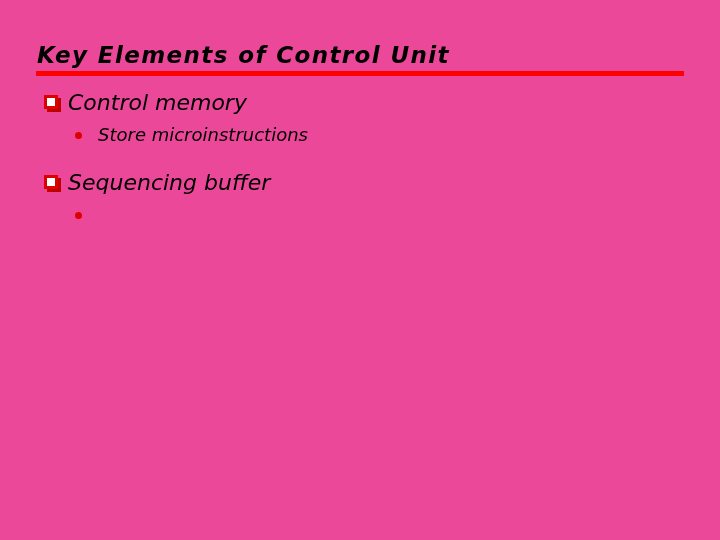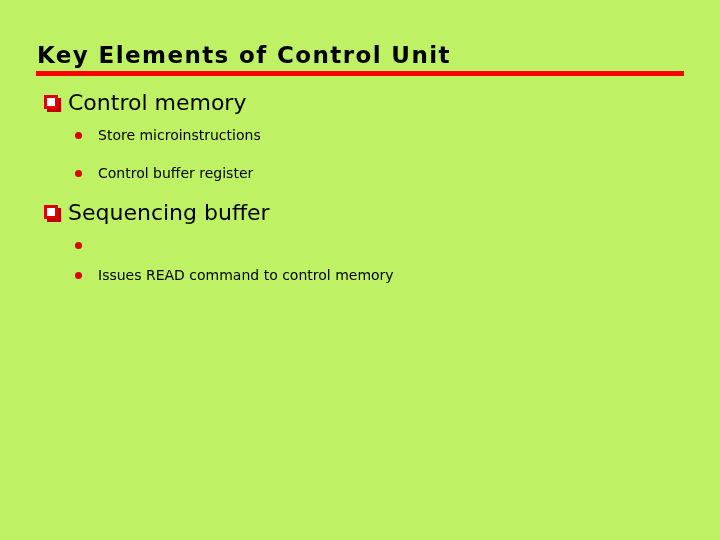--- a/index.html
+++ b/index.html
@@ -11,21 +11,22 @@
     height: 540px;
     background: #ffffff;
     font-family: "DejaVu Sans", sans-serif;
     overflow: hidden;
   }
 
   .slide {
     position: relative;
     width: 720px;
     height: 540px;
-    background: #bef264;
+    background: #ec4899;
+    font-style: italic;
   }
 
   
   .slide-title {
     position: absolute;
     left: 37px;
     top: 41px;
     font-size: 23px;
     font-weight: bold;
     letter-spacing: 1.4px;
@@ -93,21 +94,21 @@
     position: absolute;
     left: 75px;
     top: 12px;
     width: 7px;
     height: 7px;
     border-radius: 50%;
     background: #dd0000;
   }
   .l2-text {
     display: block;
-    font-size: 14px;
+    font-size: 18px;
     line-height: 30px;
     color: #000000;
     white-space: nowrap;
   }
 
   .group-gap {
     height: 8px;
   }
 </style>
 </head>
@@ -128,36 +129,28 @@
       </div>
       <div class="l2-item">
         <span class="l2-marker"></span>
         <span class="l2-text">Store microinstructions</span>
       </div>
     </div>
 
     <div class="group-gap"></div>
 
     <div class="group">
-      <div class="l2-item">
-        <span class="l2-marker"></span>
-        <span class="l2-text">Control buffer register</span>
-      </div>
     </div>
 
     <div class="group-gap"></div>
 
     <div class="group">
       <div class="l1-item">
         <span class="l1-marker"></span>
         <span class="l1-text">Sequencing buffer</span>
       </div>
       <div class="l2-item">
         <span class="l2-marker"></span>
       </div>
-      <div class="l2-item">
-        <span class="l2-marker"></span>
-        <span class="l2-text">Issues READ command to control memory</span>
-      </div>
     </div>
 
   </div>
 </div>
 
 </body></html>

